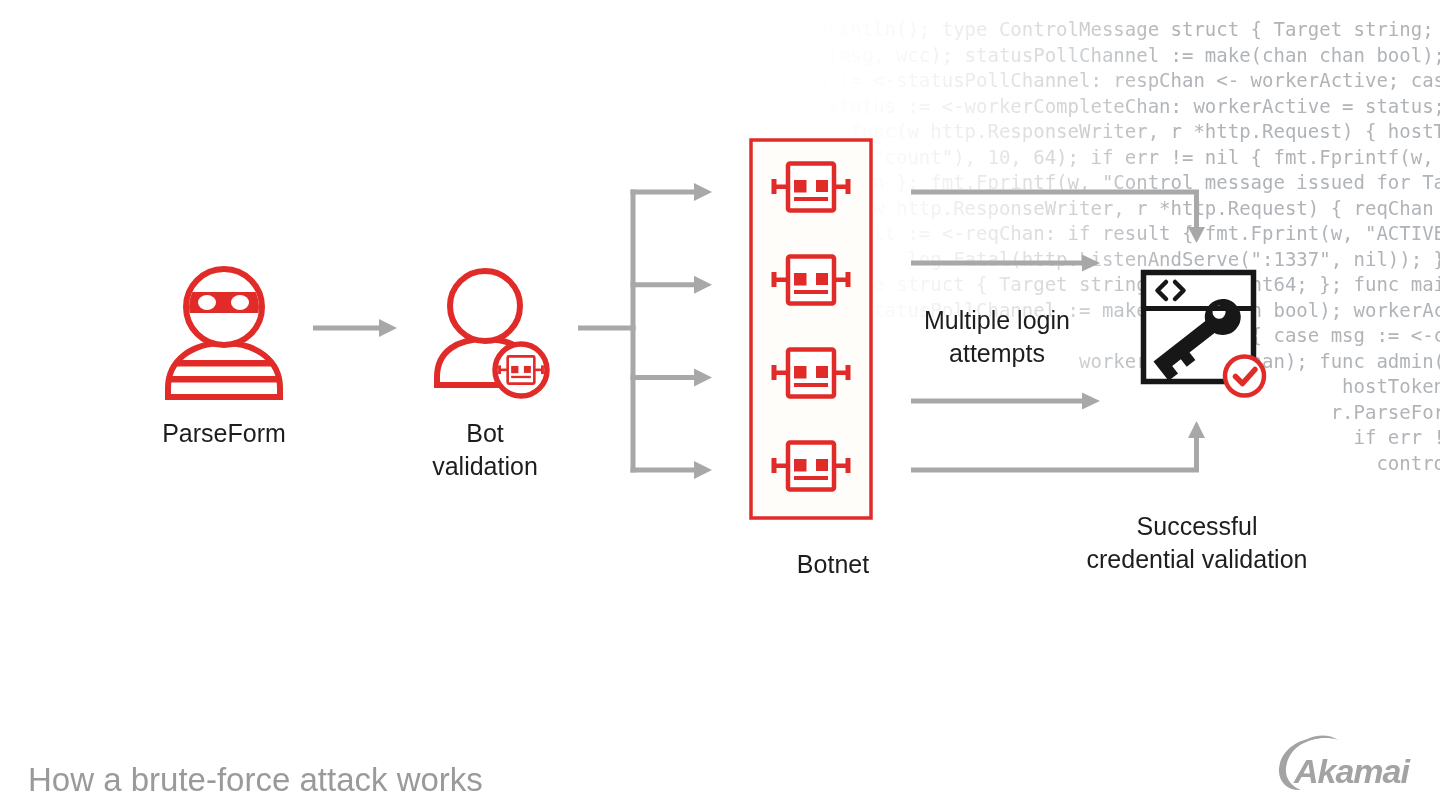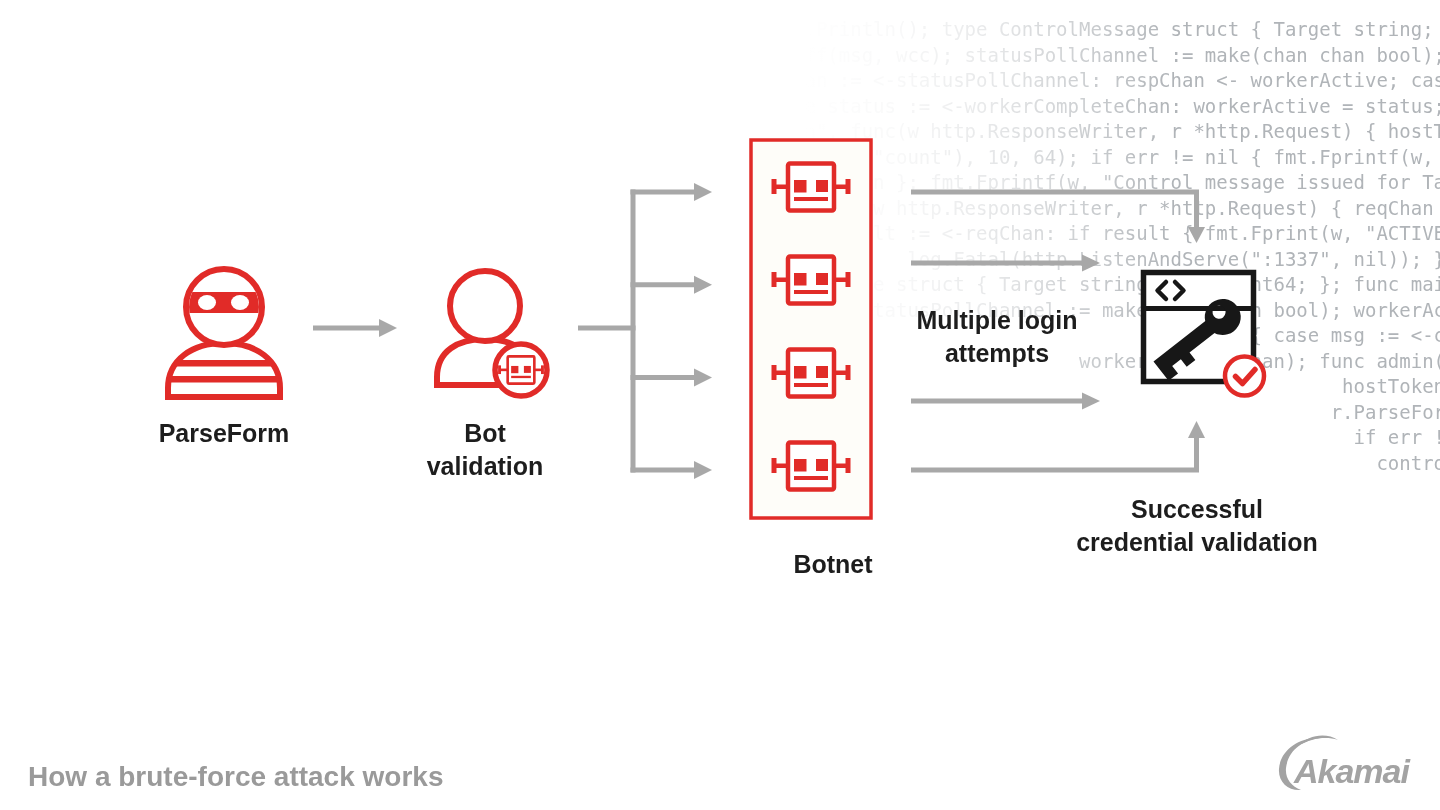--- a/index.html
+++ b/index.html
@@ -29,23 +29,23 @@
   .rs45{stroke:var(--red);stroke-width:4.5;fill:#fff;}
   .rs3{stroke:var(--red);stroke-width:3.5;fill:var(--box-fill);}
   .rf{fill:var(--red);}
   .al{stroke:var(--arrow);stroke-width:5;fill:none;}
   .ah{fill:var(--arrow);}
   .bk{stroke:#171717;stroke-width:4.5;fill:none;stroke-linecap:round;stroke-linejoin:round;}
   .blk{fill:#171717;}
   .check{stroke:var(--red);stroke-width:5.5;fill:none;stroke-linecap:round;stroke-linejoin:round;}
   
   .label{position:absolute;z-index:3;text-align:center;color:var(--ink);
-         font-weight:700;font-size:25px;line-height:33px;white-space:pre-line;}
+         font-weight:400;font-size:25px;line-height:33px;white-space:pre-line;}
   .caption{position:absolute;z-index:3;left:28px;top:761px;color:var(--muted);
-         font-weight:700;font-size:28px;}
+         font-weight:400;font-size:33px;}
   .logo{position:absolute;left:1264px;top:732px;z-index:3;}
   .lg{fill:var(--logo-gray);}
   .lgt{fill:var(--logo-gray);font-family:"Liberation Sans",sans-serif;
        font-style:italic;font-weight:bold;font-size:34px;letter-spacing:-1px;}
 </style>
 </head>
 <body>
 
 <pre class="code">              fmt.Println(); type ControlMessage struct { Target string; Count
          go doStuff(msg, wcc); statusPollChannel := make(chan chan bool); workerActive :=
@@ -174,21 +174,21 @@
     </g>
   </g>
 </svg>
 
 <div class="label" style="left:124px;top:417px;width:200px">ParseForm</div>
 <div class="label" style="left:385px;top:417px;width:200px">Bot
 validation</div>
 <div class="label" style="left:751px;top:548px;width:164px">Botnet</div>
 <div class="label" style="left:887px;top:304px;width:220px">Multiple login
 attempts</div>
-<div class="label" style="left:1036px;top:493px;width:322px">Successful
+<div class="label" style="left:1036px;top:510px;width:322px">Successful
 credential validation</div>
 
 <div class="caption">How a brute-force attack works</div>
 
 <svg class="logo" width="154" height="62" viewBox="0 0 154 62">
   <path class="lg" d="M56,6 C34,5 16,19 15,37 C14,50 24,59 37,58 C27,54 21,46 22,36 C24,19 38,8 56,6 Z"></path>
   <path class="lg" d="M34,14 C44,3 62,0 74,8 C62,4 48,6 34,14 Z"></path>
   <text x="30" y="51" class="lgt">Akamai</text>
 </svg>
 

